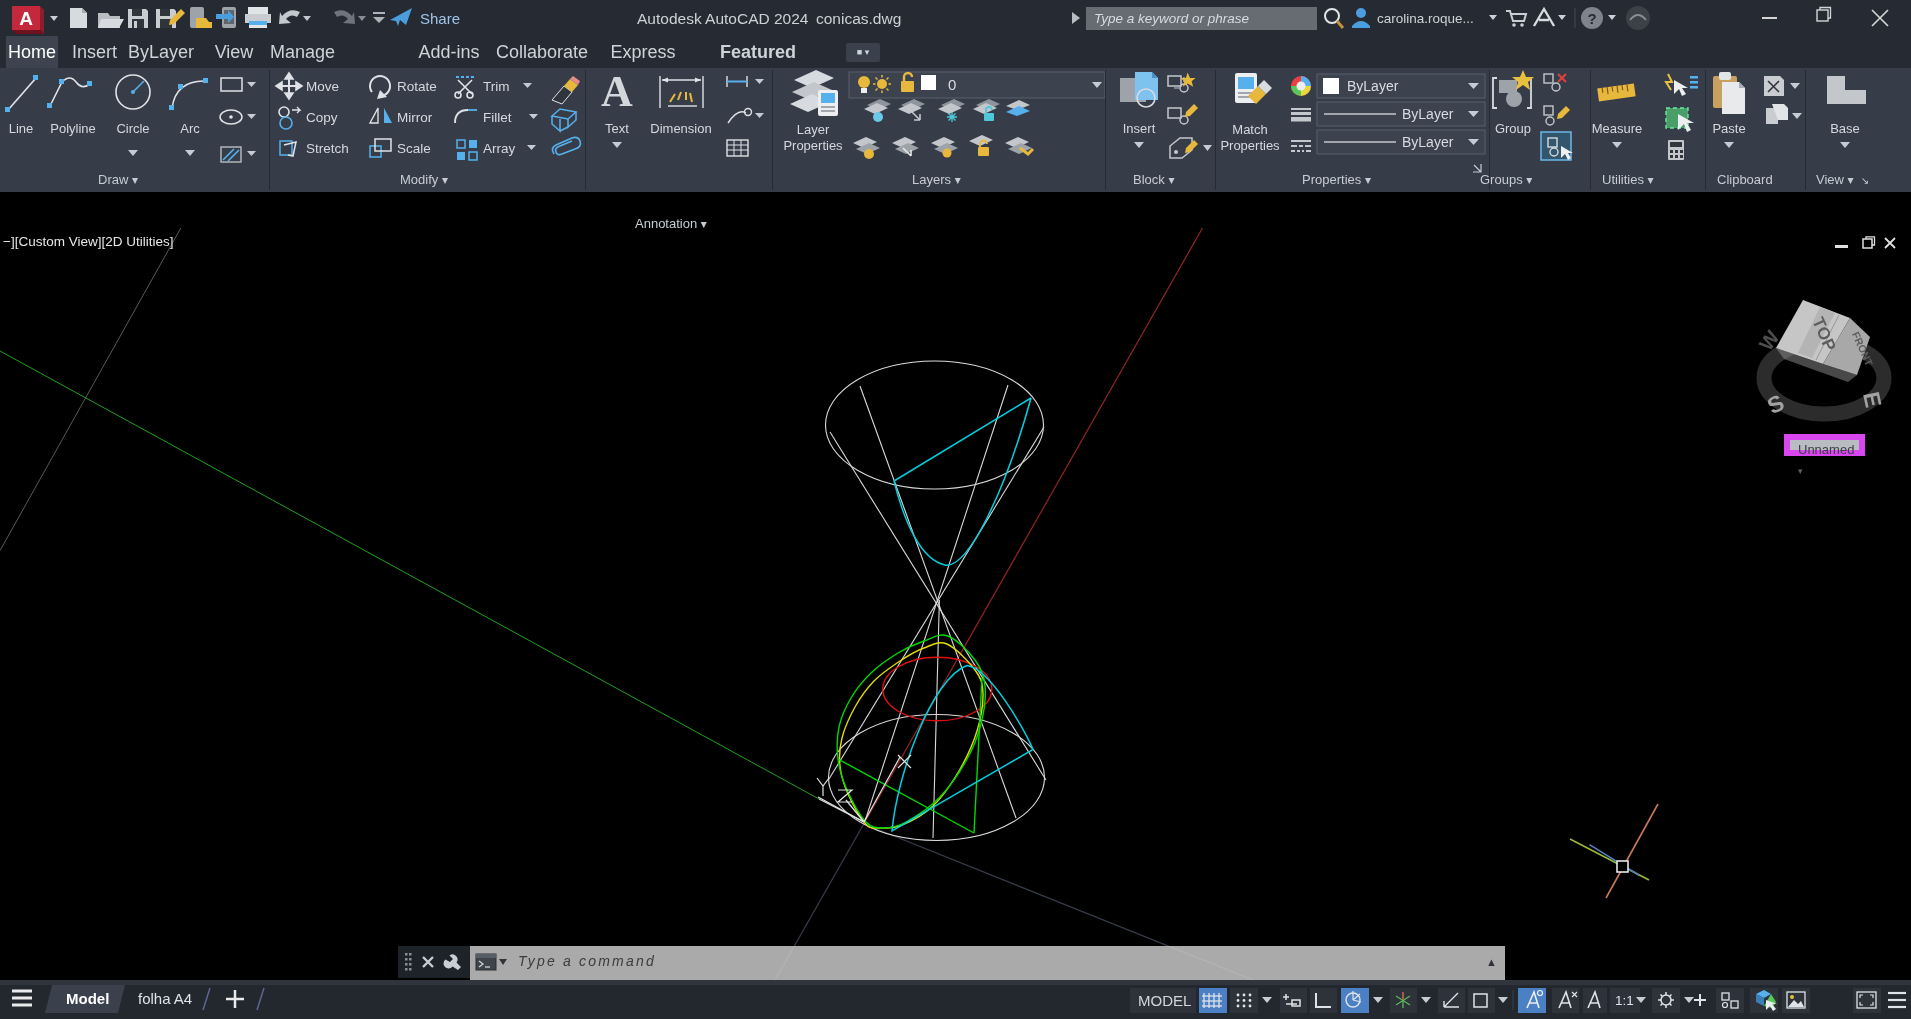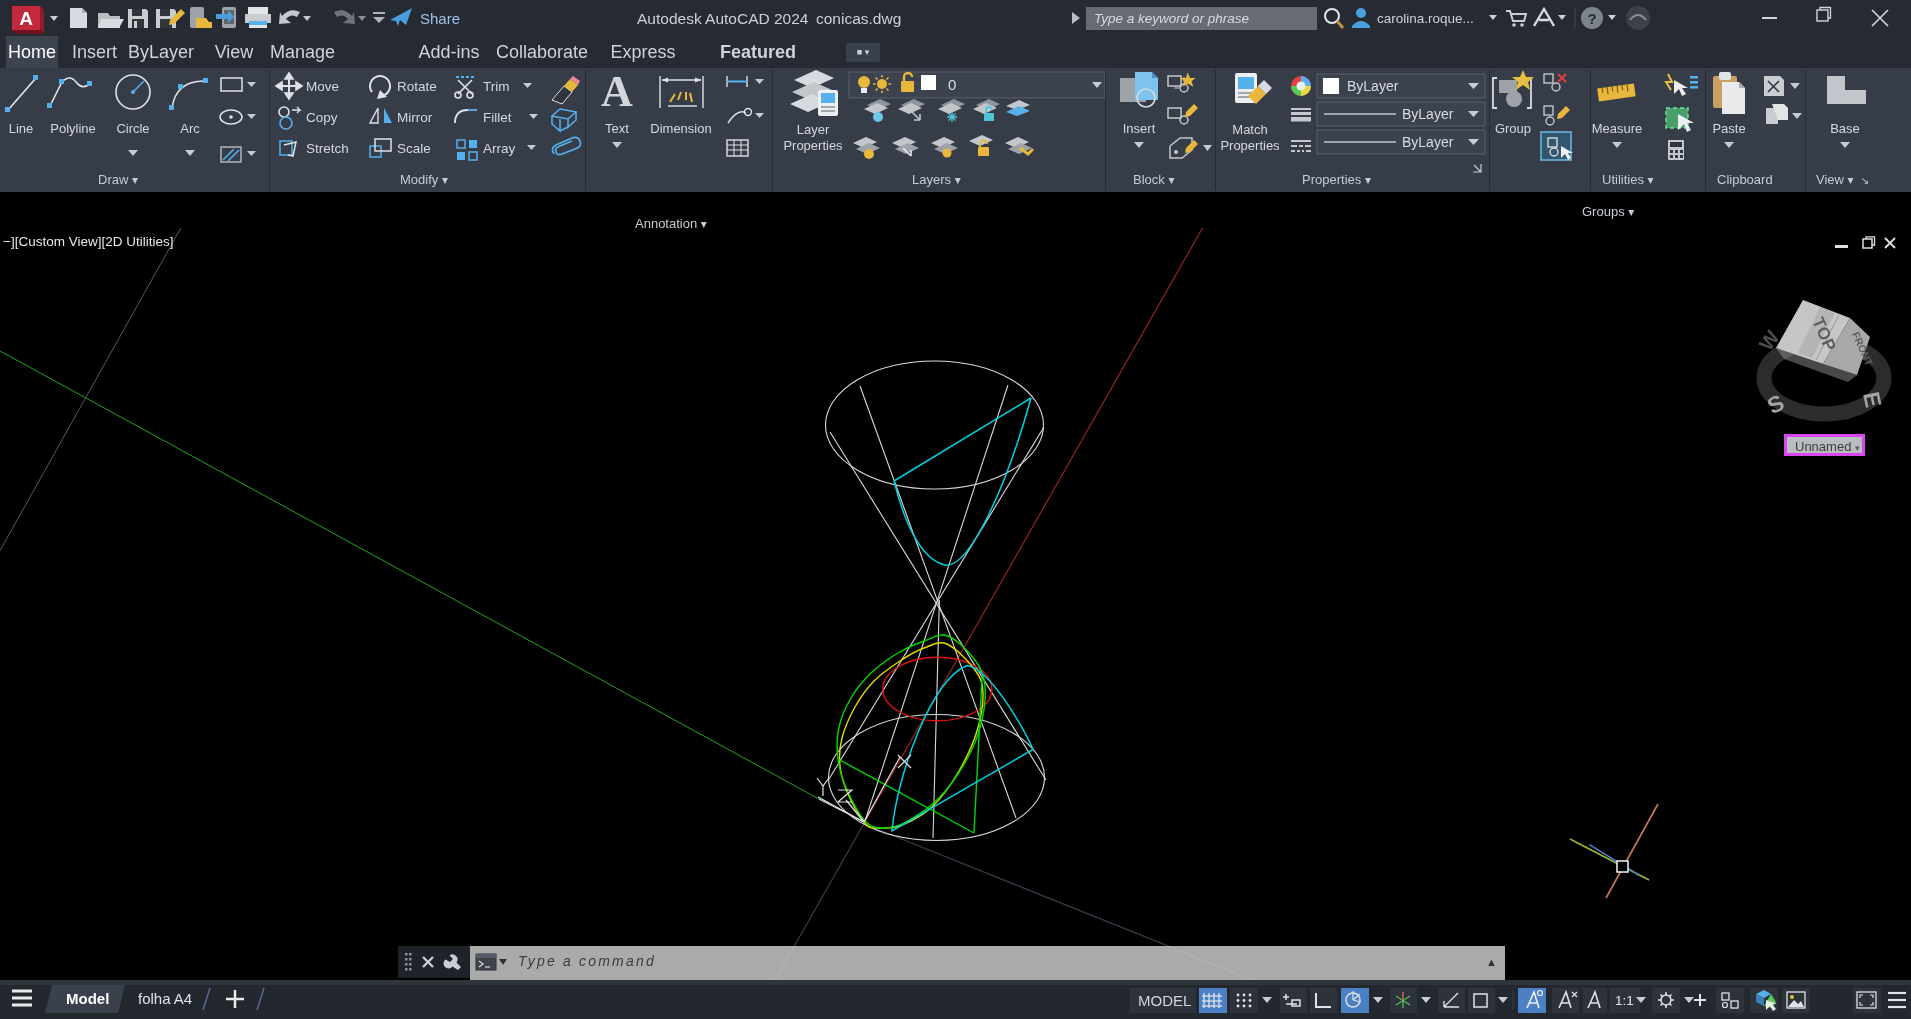--- a/index.html
+++ b/index.html
@@ -483,21 +483,21 @@
     <div class="psep" style="left:1489px"></div>
     <div class="psep" style="left:1590px"></div>
     <div class="psep" style="left:1705px"></div>
     <div class="psep" style="left:1805px"></div>
     <div class="plabel" style="left:98px;">Draw <span class="da">▾</span></div>
     <div class="plabel" style="left:400px;">Modify <span class="da">▾</span></div>
     <div class="plabel" style="left:635px;margin-top:44px;">Annotation <span class="da">▾</span></div>
     <div class="plabel" style="left:912px;">Layers <span class="da">▾</span></div>
     <div class="plabel" style="left:1133px;">Block <span class="da">▾</span></div>
     <div class="plabel" style="left:1302px;">Properties <span class="da">▾</span></div>
-    <div class="plabel" style="left:1582px;margin-top:32px;">Groups <span class="da">▾</span></div>
+    <div class="plabel" style="left:1480px;">Groups <span class="da">▾</span></div>
     <div class="plabel" style="left:1602px;">Utilities <span class="da">▾</span></div>
     <div class="plabel" style="left:1717px;">Clipboard</div>
     <div class="plabel" style="left:1816px;">View <span class="da">▾</span> &nbsp;<span style="font-size:10px">↘</span></div>
   </div>
 
 
   <div id="canvas" class="abs">
     <svg width="1911" height="752" viewBox="0 228 1911 752" style="position:absolute;left:0;top:0">
 
       <line x1="180.8" y1="228" x2="0" y2="550.6" stroke="#565b55" stroke-width="1"></line>
@@ -567,21 +567,21 @@
       <g>
         <polygon points="63,40 110,58 83,104 36,88" fill="#c6c6c6"></polygon>
         <polygon points="110,58 130,77 117,115 83,104" fill="#a8a8a8"></polygon>
         <polygon points="36,88 83,104 117,115 108,122 44,99" fill="#8f8f8f" opacity="0.5"></polygon>
         <polygon points="80,47 95,53 72,98 58,93" fill="#b0b0b0" opacity="0.85"></polygon>
         <line x1="99" y1="55" x2="76" y2="100" stroke="#8a8a8a" stroke-width="0.8"></line>
         <text x="58" y="62" fill="#5e5e5e" font-size="17" font-weight="bold" transform="rotate(66 66 72)">TOP</text>
         <text x="96" y="74" fill="#5e5e5e" font-size="10.5" font-weight="bold" transform="rotate(66 104 86)">FRONT</text>
       </g>
     </svg>
-    <div class="abs" style="left:1784px;top:206px;width:81px;height:22px;background:#b9bdc1;border:3px solid #d946ef;border-radius:0;color:#3c4043;font-size:13px;line-height:20px;text-align:left;padding-left:8px;">Unnamed <span style="font-size:9px;color:#5c6063">▾</span></div>
+    <div class="abs" style="left:1784px;top:206px;width:81px;height:22px;background:#b9bdc1;border:6px solid #d946ef;border-radius:0;color:#3c4043;font-size:13px;line-height:20px;text-align:left;padding-left:8px;">Unnamed <span style="font-size:9px;color:#5c6063">▾</span></div>
 
     <div id="cmdbar" class="abs">
       <div id="cmdgrip">
         <svg width="72" height="32">
           <g fill="#8a8f96">
             <rect x="7" y="7" width="2.5" height="2.5"></rect>
               <rect x="11" y="7" width="2.5" height="2.5"></rect>
             <rect x="7" y="12" width="2.5" height="2.5"></rect>
               <rect x="11" y="12" width="2.5" height="2.5"></rect>
             <rect x="7" y="17" width="2.5" height="2.5"></rect>

